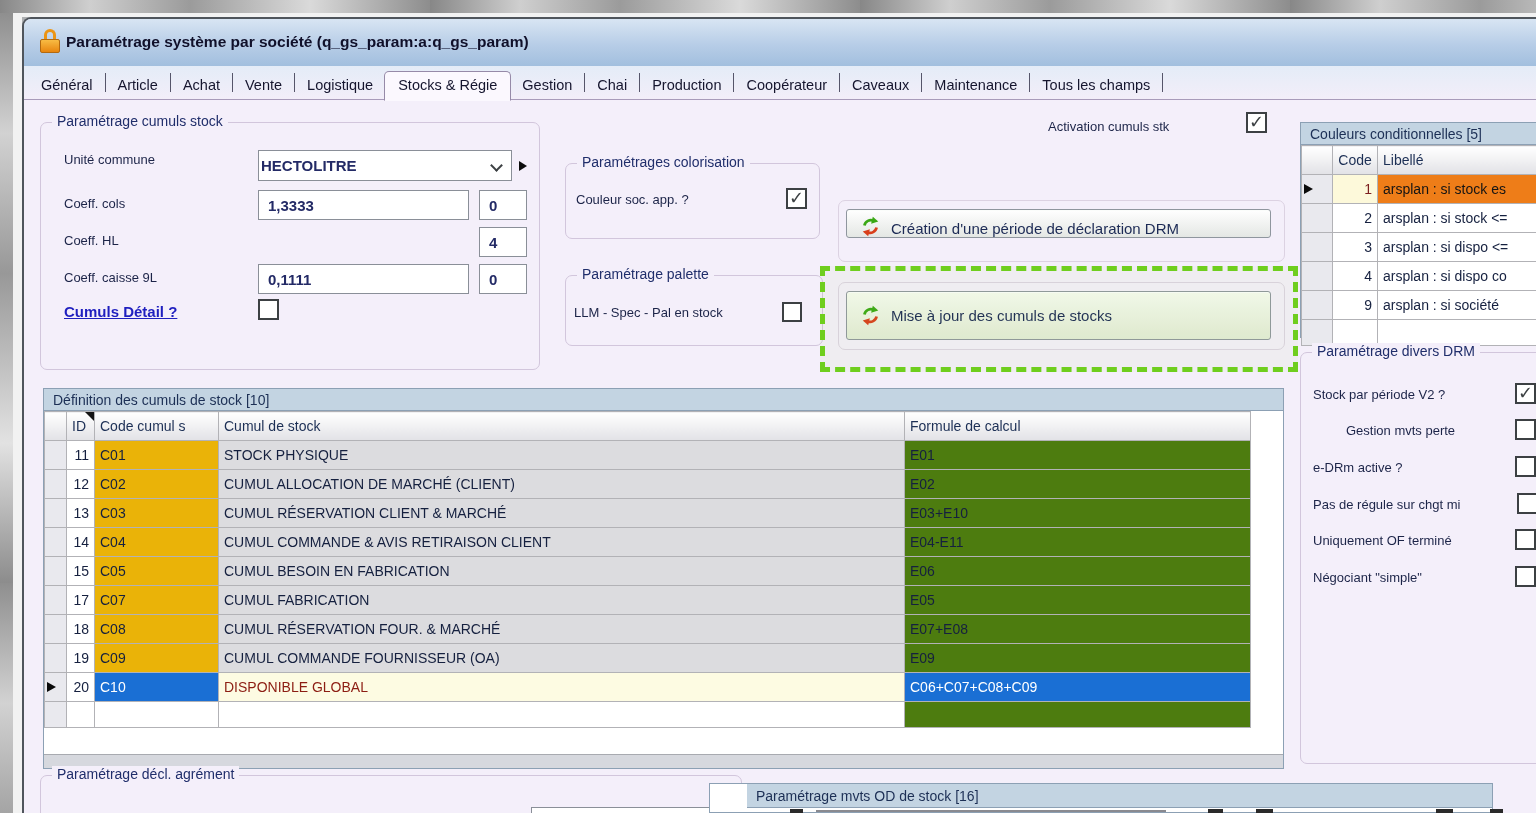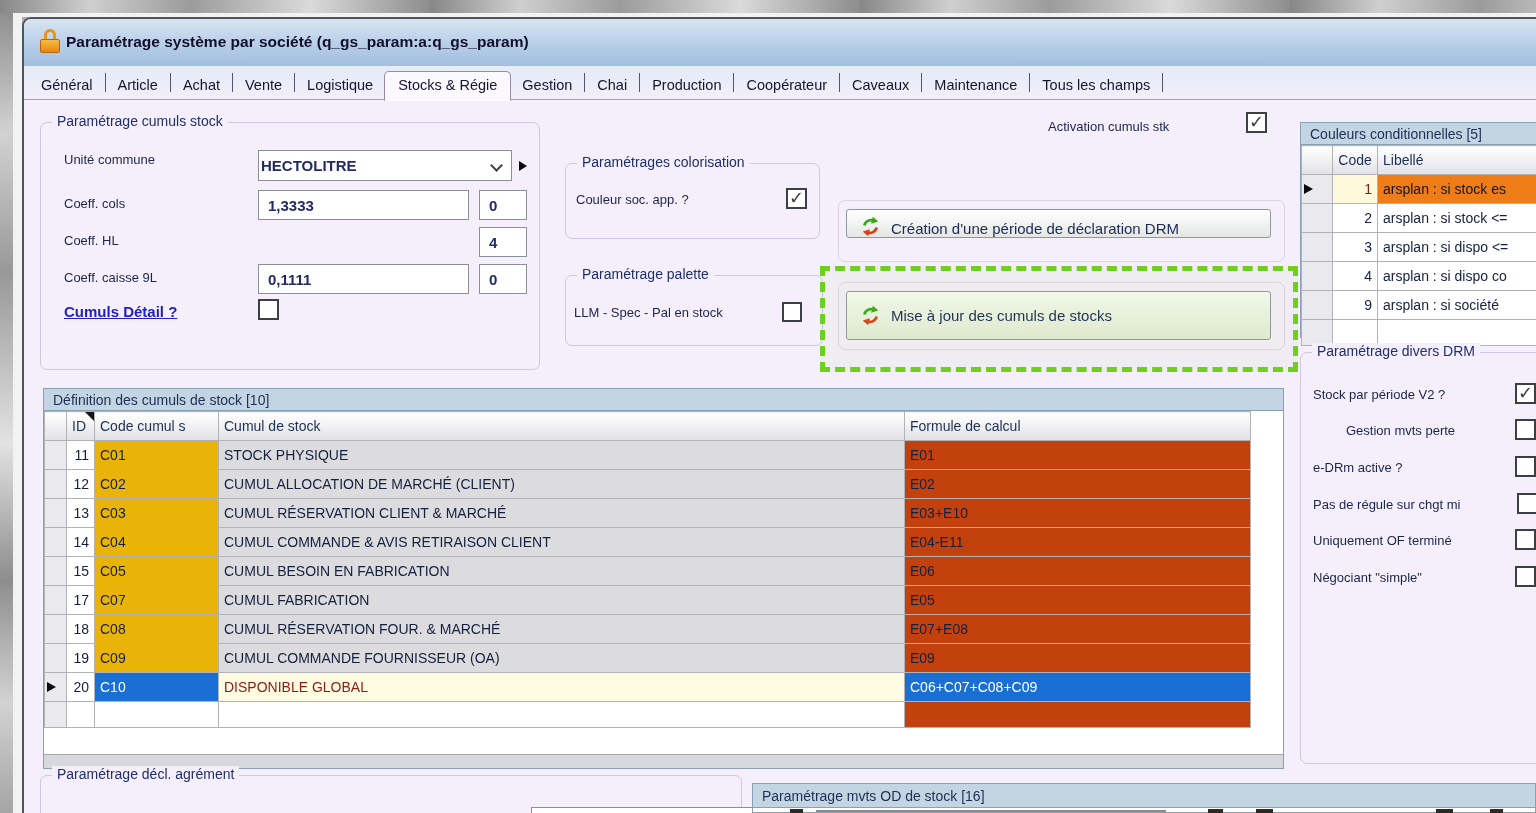--- a/index.html
+++ b/index.html
@@ -76,21 +76,21 @@
     font-size:14px; color:#1c2f55; display:flex; align-items:center; padding-left:9px; }
 
   table.grid { border-collapse:collapse; table-layout:fixed; }
   .grid th, .grid td { border:1px solid #b2b2b6; font-size:14px; font-weight:normal;
     overflow:hidden; white-space:nowrap; padding:0 5px; height:29px; }
   .grid th { background:linear-gradient(#ffffff,#e2e2e6); color:#1c2f55; text-align:left; position:relative; }
   .grid td.sel { background:#e9e9ee; padding:0 2px; }
   .grid td.idc { background:#fff; text-align:right; color:#15203f; }
   .grid td.codec { background:#eab308; color:#15203f; }
   .grid td.cumulc { background:#dcdcdf; color:#15203f; }
-  .grid td.formc { background:#c2410c; color:#15203f; }
+  .grid td.formc { background:#4d7c0f; color:#15203f; }
   .grid tr.selrow td.codec, .grid tr.selrow td.formc { background:#1a6fd4; color:#fff; }
   .grid tr.selrow td.cumulc { background:#fdfbe2; color:#8c1d12; }
   .grid tr.emptyrow td { height:26px; }
   .sort-corner { position:absolute; top:0; right:0; width:0; height:0;
     border-left:9px solid transparent; border-top:9px solid #141414; }
   .rowarrow { display:inline-block; width:0; height:0; border-left:9px solid #0a0a0a;
     border-top:5px solid transparent; border-bottom:5px solid transparent; }
 
   
   .grid td.ccode { background:#fff; text-align:right; color:#15203f; }
@@ -375,21 +375,21 @@
     </tbody>
       </table>
     <div class="abs scroll-strip" style="left:0;bottom:0;width:1239px;height:14px;"></div>
   </div>
 
   <div class="abs grp" style="left:40px;top:775px;width:702px;height:60px;">
     <div class="grp-title">Paramétrage décl. agrément</div>
     <div class="abs input" style="left:490px;top:31px;width:440px;height:30px;"></div>
   </div>
 
-  <div class="abs panel" style="left:752px;top:783px;width:784px;height:30px;">
+  <div class="abs panel" style="left:709px;top:783px;width:784px;height:30px;padding-left:37px;">
     <div class="panel-hdr" style="height:24px;">Paramétrage mvts OD de stock [16]</div>
   </div>
 
   <div>
     <div class="abs frag" style="left:790px;top:809px;width:13px;height:4px;"></div>
     <div class="abs" style="left:816px;top:810px;width:350px;height:2px;background:#8a8a90;"></div>
     <div class="abs frag" style="left:1208px;top:809px;width:15px;height:4px;"></div>
     <div class="abs frag" style="left:1256px;top:809px;width:17px;height:4px;"></div>
     <div class="abs frag" style="left:1436px;top:809px;width:17px;height:4px;"></div>
     <div class="abs frag" style="left:1490px;top:809px;width:13px;height:4px;"></div>

